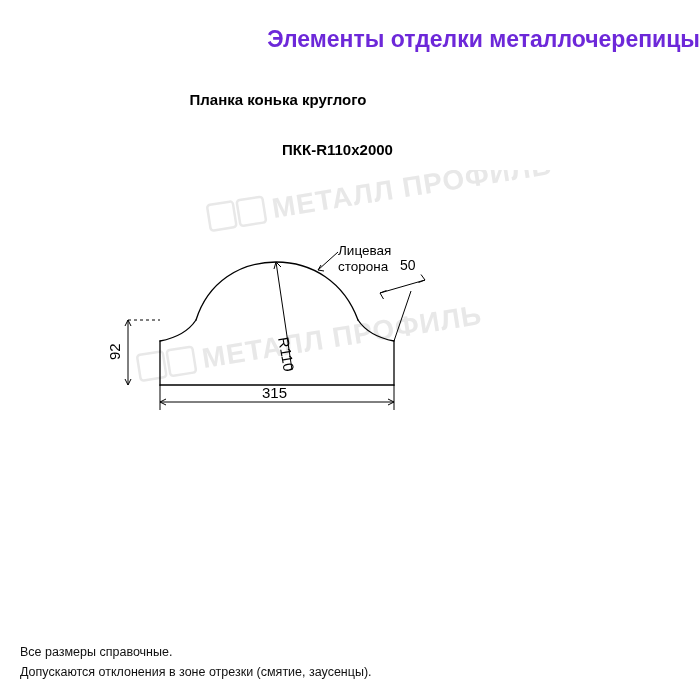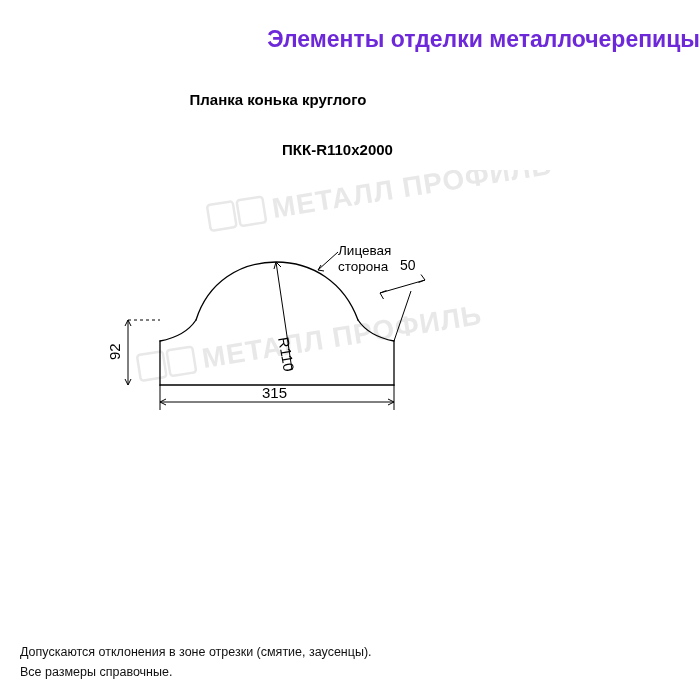--- a/index.html
+++ b/index.html
@@ -166,17 +166,17 @@
       <g fill="none" stroke="#000" stroke-width="1">
         <path d="M 238 100 L 258 82"></path>
         <path d="M 238 100 L 241 95 M 238 100 L 244 101"></path>
       </g>
       <text x="258" y="85" font-size="13.5" fill="#000" font-family="Liberation Sans, sans-serif">Лицевая</text>
       <text x="258" y="101" font-size="13.5" fill="#000" font-family="Liberation Sans, sans-serif">сторона</text>
     </svg>
   </div>
 
   <div class="footer">
+    <div>Все размеры справочные.</div>
     <div>Допускаются отклонения в зоне отрезки (смятие, заусенцы).</div>
-    <div>Все размеры справочные.</div>
   </div>
 
 </div>
 
 </body></html>

